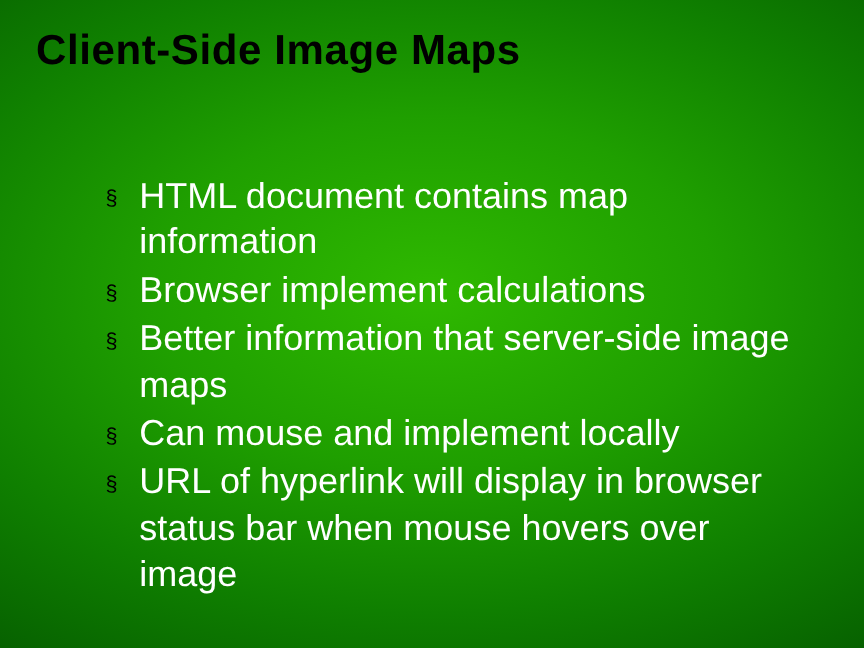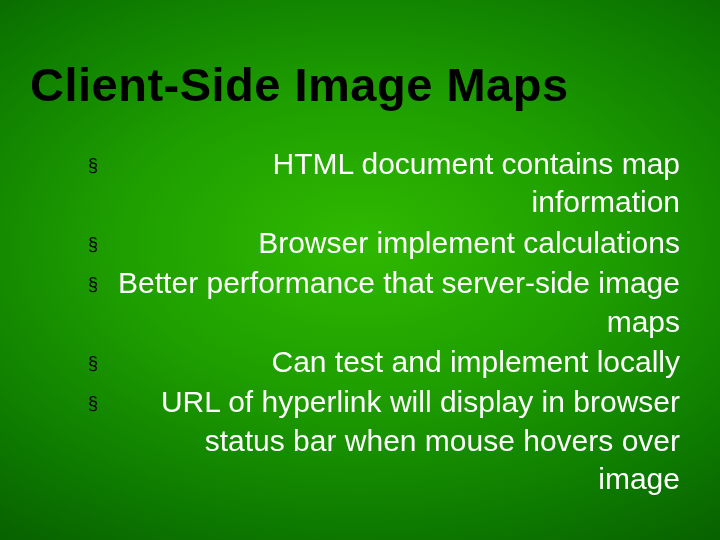--- a/index.html
+++ b/index.html
@@ -22,25 +22,24 @@
     position: relative;
     box-sizing: border-box;
   }
   .title {
     position: absolute;
     top: 24px;
     left: 30px;
     right: 30px;
     font-family: Impact, "Arial Black", sans-serif;
     font-weight: bold;
-    font-size: 47px;
+    font-size: 35px;
     letter-spacing: 0.5px;
     color: #000;
     line-height: 1.05;
-    margin-top: 36px;
   }
   .body {
     position: absolute;
     top: 145px;
     left: 88px;
     right: 40px;
     bottom: 0;
   }
   .bullet {
     display: flex;
@@ -54,43 +53,42 @@
     color: #000;
     font-size: 18px;
     width: 28px;
     flex: 0 0 28px;
     text-align: left;
     margin-top: 9px;
     font-family: Arial, sans-serif;
   }
   .text {
     flex: 1 1 auto;
-    text-align: right;
   }
 </style>
 </head>
 <body>
 
 <div class="slide">
   <div class="title">Client-Side Image Maps</div>
   <div class="body">
     <div class="bullet">
       <span class="marker">§</span>
       <span class="text">HTML document contains map information</span>
     </div>
     <div class="bullet">
       <span class="marker">§</span>
       <span class="text">Browser implement calculations</span>
     </div>
     <div class="bullet">
       <span class="marker">§</span>
-      <span class="text">Better performance that server-side image maps</span>
+      <span class="text">Better information that server-side image maps</span>
     </div>
     <div class="bullet">
       <span class="marker">§</span>
-      <span class="text">Can test and implement locally</span>
+      <span class="text">Can mouse and implement locally</span>
     </div>
     <div class="bullet">
       <span class="marker">§</span>
       <span class="text">URL of hyperlink will display in browser status bar when mouse hovers over image</span>
     </div>
   </div>
 </div>
 
 </body></html>

